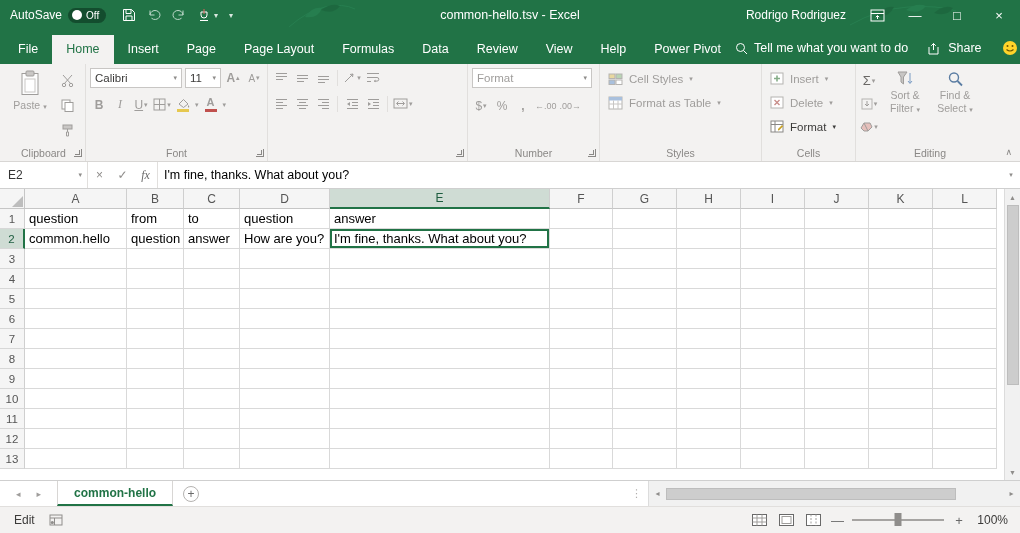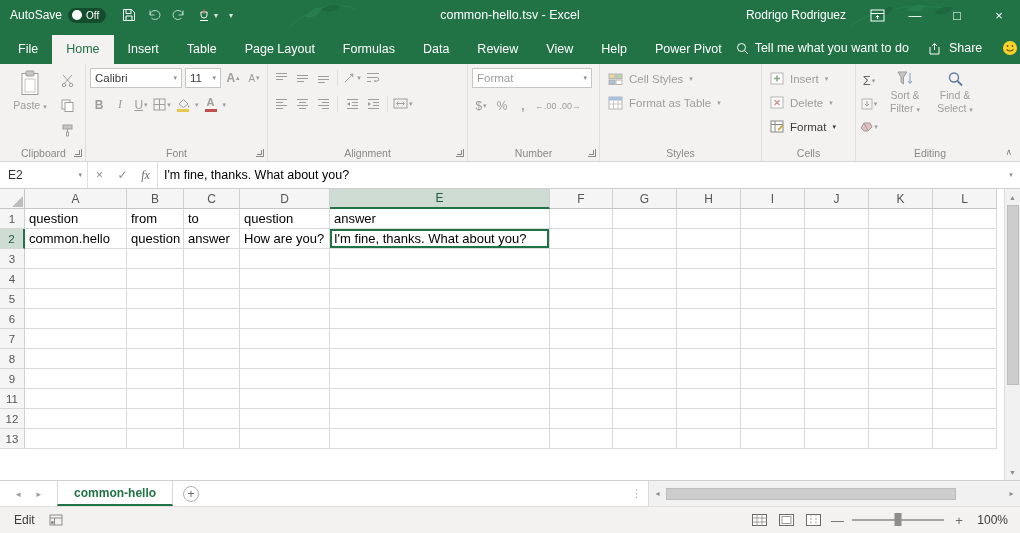--- a/index.html
+++ b/index.html
@@ -177,21 +177,21 @@
       <span class="winbtn">—</span>
       <span class="winbtn">□</span>
       <span class="winbtn">×</span>
     </div>
   </div>
 
   <div class="tabrow">
     <span class="rtab">File</span>
     <span class="rtab active">Home</span>
     <span class="rtab">Insert</span>
-    <span class="rtab">Table</span>
+    <span class="rtab">Page</span>
     <span class="rtab">Page Layout</span>
     <span class="rtab">Formulas</span>
     <span class="rtab">Data</span>
     <span class="rtab">Review</span>
     <span class="rtab">View</span>
     <span class="rtab">Help</span>
     <span class="rtab">Power Pivot</span>
 
     <div class="tabrow-right">
       <span class="tellme">
@@ -374,21 +374,20 @@
           </span>
         <span class="vsep" style="height:16px"></span>
         <span class="iconbtn">
           <svg width="15" height="11" viewBox="0 0 15 11">
               <rect x="1" y="1" width="13" height="9" fill="none" stroke="#9f9d9b"></rect>
               <path d="M4 5.5h7M5.5 3.5l-2 2 2 2M9.5 3.5l2 2-2 2" fill="none" stroke="#9f9d9b"></path>
             </svg>
           <span class="dda">▾</span>
         </span>
       </div>
-      <div class="glabel">Alignment</div>
       <span class="launch"></span>
     </div>
 
     <div class="group" style="width:132px">
       <div class="combo" style="width:120px;color:#9f9d9b">
         <span>Format</span>
         <span class="arr">▾</span>
       </div>
       <div class="r" style="margin-top:5px">
         <span class="iconbtn">
@@ -667,20 +666,35 @@
           <div class="cell" style="flex: 0 0 220px;"></div>
           <div class="cell" style="flex: 0 0 63px;"></div>
           <div class="cell" style="flex: 0 0 64px;"></div>
           <div class="cell" style="flex: 0 0 64px;"></div>
           <div class="cell" style="flex: 0 0 64px;"></div>
           <div class="cell" style="flex: 0 0 64px;"></div>
           <div class="cell" style="flex: 0 0 64px;"></div>
           <div class="cell" style="flex: 0 0 64px;"></div>
         </div>
         <div class="grow">
+          <div class="rowhdr">10</div>
+          <div class="cell" style="flex: 0 0 102px;"></div>
+          <div class="cell" style="flex: 0 0 57px;"></div>
+          <div class="cell" style="flex: 0 0 56px;"></div>
+          <div class="cell" style="flex: 0 0 90px;"></div>
+          <div class="cell" style="flex: 0 0 220px;"></div>
+          <div class="cell" style="flex: 0 0 63px;"></div>
+          <div class="cell" style="flex: 0 0 64px;"></div>
+          <div class="cell" style="flex: 0 0 64px;"></div>
+          <div class="cell" style="flex: 0 0 64px;"></div>
+          <div class="cell" style="flex: 0 0 64px;"></div>
+          <div class="cell" style="flex: 0 0 64px;"></div>
+          <div class="cell" style="flex: 0 0 64px;"></div>
+        </div>
+        <div class="grow">
           <div class="rowhdr">11</div>
           <div class="cell" style="flex: 0 0 102px;"></div>
           <div class="cell" style="flex: 0 0 57px;"></div>
           <div class="cell" style="flex: 0 0 56px;"></div>
           <div class="cell" style="flex: 0 0 90px;"></div>
           <div class="cell" style="flex: 0 0 220px;"></div>
           <div class="cell" style="flex: 0 0 63px;"></div>
           <div class="cell" style="flex: 0 0 64px;"></div>
           <div class="cell" style="flex: 0 0 64px;"></div>
           <div class="cell" style="flex: 0 0 64px;"></div>

